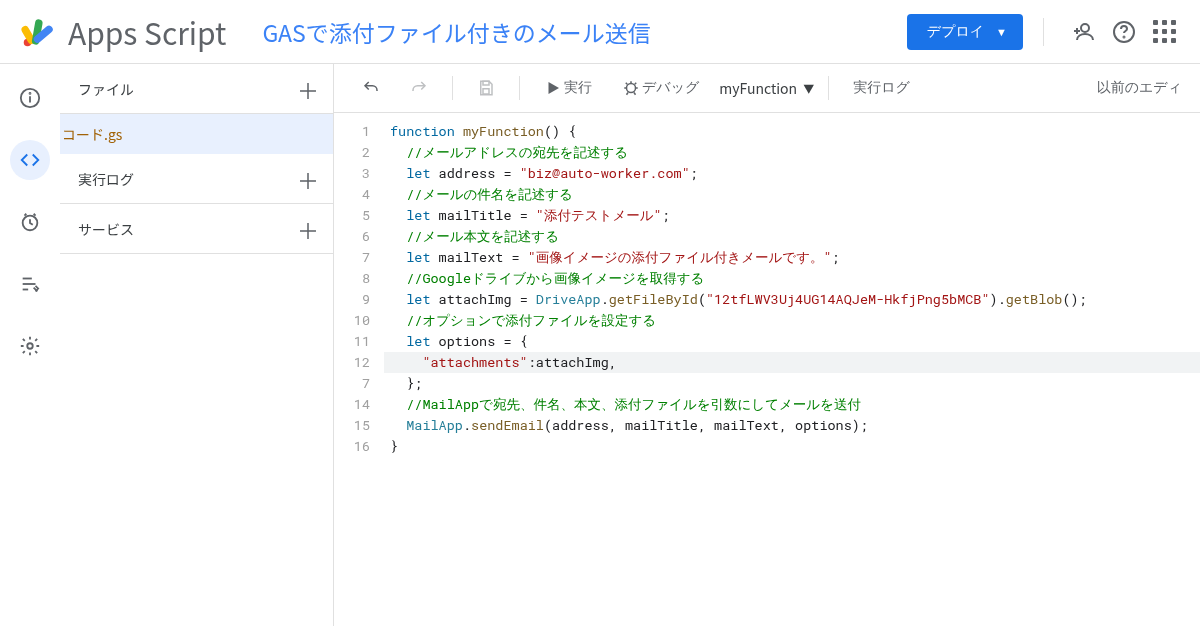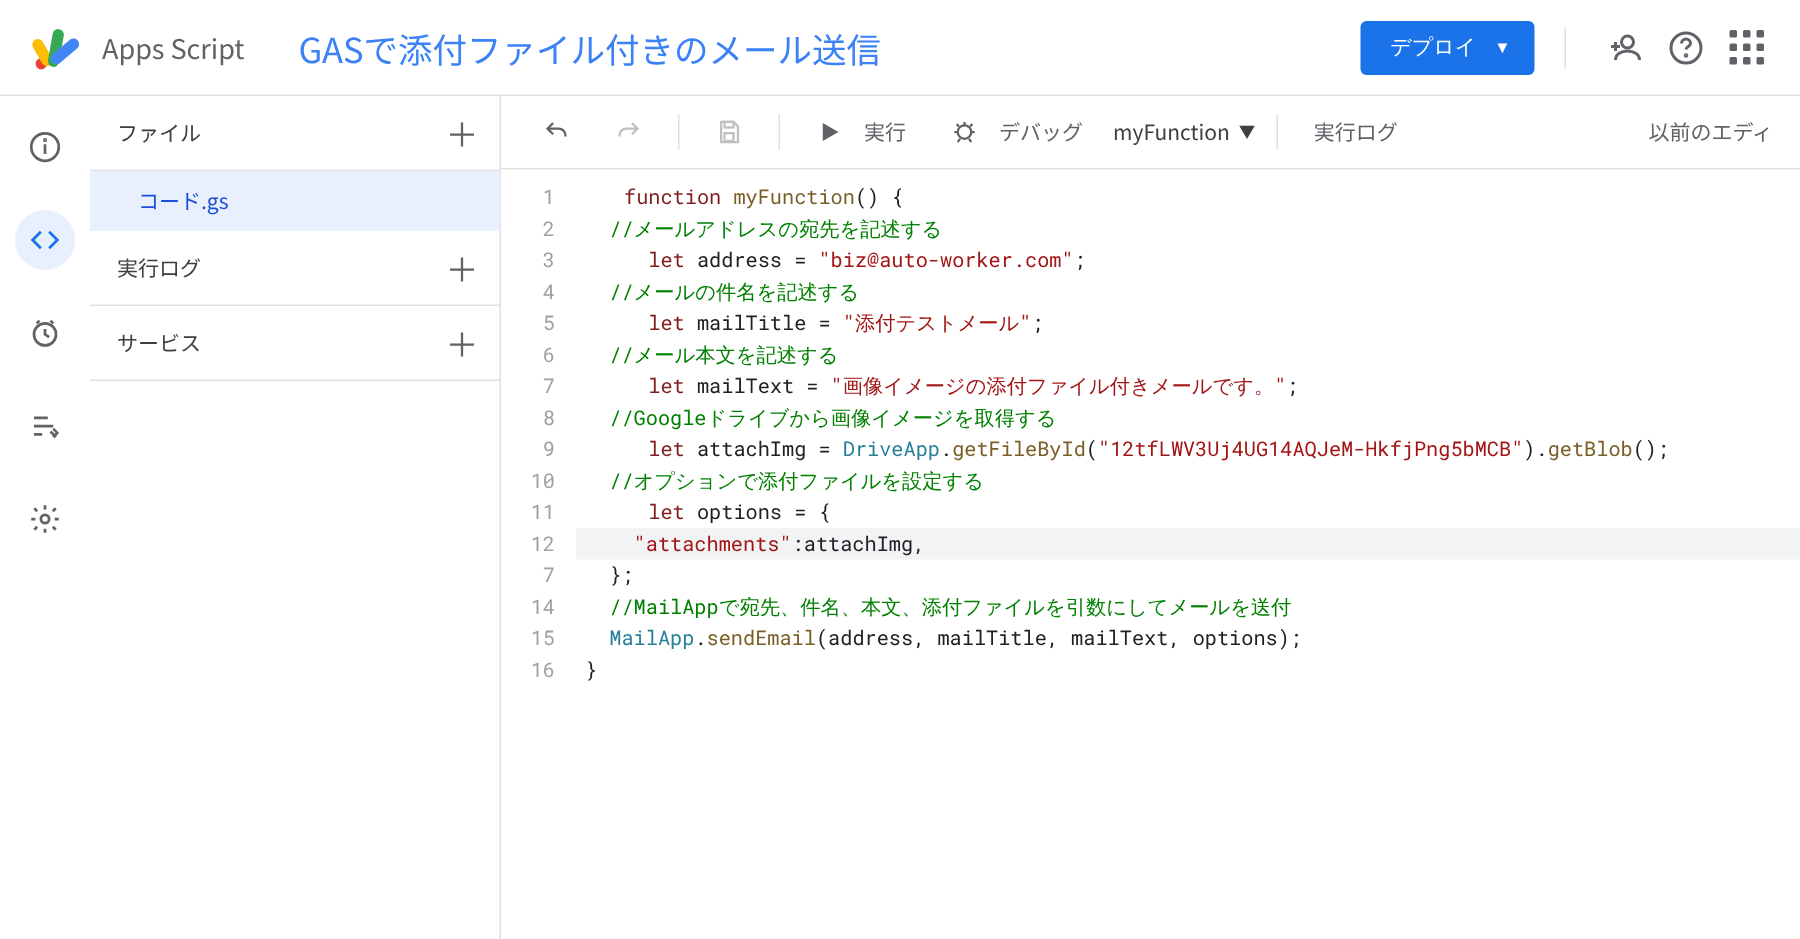--- a/index.html
+++ b/index.html
@@ -1,57 +1,57 @@
 <!DOCTYPE html>
 <html><head>
 <meta charset="utf-8">
 <style>
   * { box-sizing: border-box; margin: 0; padding: 0; }
   html, body { width: 1200px; height: 626px; overflow: hidden; font-family: "Google Sans", "Noto Sans JP", Arial, sans-serif; background: #fff; color: #202124; }
   .header { height: 64px; display: flex; align-items: center; padding: 0 16px 0 20px; border-bottom: 1px solid #e0e0e0; }
   .logo-wrap { display: flex; align-items: center; gap: 8px; }
   .logo-svg { width: 36px; height: 36px; }
-  .brand { font-size: 18px; color: #5f6368; margin-left: 4px; }
+  .brand { font-size: 30px; color: #5f6368; margin-left: 4px; }
   .title { font-size: 23px; color: #3b82f6; margin-left: 36px; }
   .spacer { flex: 1; }
   .deploy-btn { background: #1a73e8; color: #fff; border: none; border-radius: 4px; height: 36px; padding: 0 16px 0 20px; font-size: 14px; display: flex; align-items: center; gap: 12px; cursor: pointer; justify-content: space-between; }
   .deploy-btn .tri { font-size: 11px; }
   .vdiv { width: 1px; height: 28px; background: #e0e0e0; margin: 0 20px; }
   .icon-btn { width: 40px; height: 40px; border-radius: 50%; display: flex; align-items: center; justify-content: center; cursor: pointer; color: #5f6368; }
   .icon-btn svg { width: 24px; height: 24px; fill: none; stroke: currentColor; stroke-width: 2; }
   .apps-grid { display: grid; grid-template-columns: repeat(3, 5px); grid-template-rows: repeat(3, 5px); gap: 4px; }
   .apps-grid div { width: 5px; height: 5px; background: #5f6368; border-radius: 1px; }
 
   .body-row { display: flex; height: 562px; }
   .leftbar { width: 60px; display: flex; flex-direction: column; align-items: center; padding-top: 14px; gap: 22px; }
   .leftbar .nav-icon { width: 40px; height: 40px; border-radius: 50%; display: flex; align-items: center; justify-content: center; cursor: pointer; color: #5f6368; }
   .leftbar .nav-icon.active { background: #e8f0fe; color: #1a73e8; }
   .leftbar .nav-icon svg { width: 22px; height: 22px; fill: none; stroke: currentColor; stroke-width: 2; }
 
   .files-col { width: 274px; border-right: 1px solid #e0e0e0; }
   .section-head { display: flex; align-items: center; justify-content: space-between; height: 50px; padding: 0 12px 0 18px; border-bottom: 1px solid #e0e0e0; font-size: 14px; color: #3c4043; }
   .plus-icon { width: 26px; height: 26px; cursor: pointer; color: #5f6368; display:flex;align-items:center;justify-content:center;font-size: 22px; }
-  .file-item { height: 40px; display: flex; align-items: center; padding-left: 32px; font-size: 14px; color: #1d4ed8; background: #e8f0fe; cursor: pointer; }
+  .file-item { height: 40px; display: flex; align-items: center; padding-left: 2px; font-size: 14px; color: #a16207; background: #e8f0fe; cursor: pointer; }
 
   .editor-col { flex: 1; display: flex; flex-direction: column; min-width: 0; }
   .toolbar { height: 49px; border-bottom: 1px solid #e0e0e0; display: flex; align-items: center; padding: 0 18px; gap: 10px; font-size: 14px; color: #5f6368; }
-  .toolbar .tb-btn { display: flex; align-items: center; gap: 14px; padding: 6px 10px; border-radius: 4px; cursor: pointer; }
+  .toolbar .tb-btn { display: flex; align-items: center; gap: 2px; padding: 6px 10px; border-radius: 4px; cursor: pointer; font-family: Liberation Mono, monospace; }
   .toolbar .sep { width: 1px; height: 24px; background: #e0e0e0; margin: 0 4px; }
   .toolbar .disabled { opacity: .4; cursor: default; }
   .toolbar svg { width: 18px; height: 18px; stroke: currentColor; fill: none; stroke-width: 2; }
   .toolbar .filled svg { fill: currentColor; stroke: none; }
   .fn-select { display: flex; align-items: center; gap: 6px; color: #3c4043; cursor: pointer; }
-  .toolbar-right { margin-left: auto; display: flex; align-items: center; gap: 18px; }
+  .toolbar-right { margin-left: auto; display: flex; align-items: center; gap: 18px; font-family: Liberation Serif, serif; }
 
   .code-area { flex: 1; display: flex; font-family: "Roboto Mono", Consolas, monospace; font-size: 13.5px; line-height: 21px; overflow: hidden; }
   .gutter { width: 50px; text-align: right; color: #a0a0a0; padding-right: 14px; padding-top: 8px; user-select: none; }
   .lines { flex: 1; padding-top: 8px; white-space: pre; color: #202124; }
   .lines .l { height: 21px; padding-left: 6px; }
   .lines .l.cur { background: #f1f3f4; }
-  .kw { color: #7f1d1d; margin-left: 26px; }
+  .kw { color: #0369a1; }
   .str { color: #a31515; }
   .cm { color: #008000; }
   .fn { color: #795e26; }
   .obj { color: #267f99; }
 </style>
 </head>
 <body>
 
 <div class="header">
   <div class="logo-wrap">

